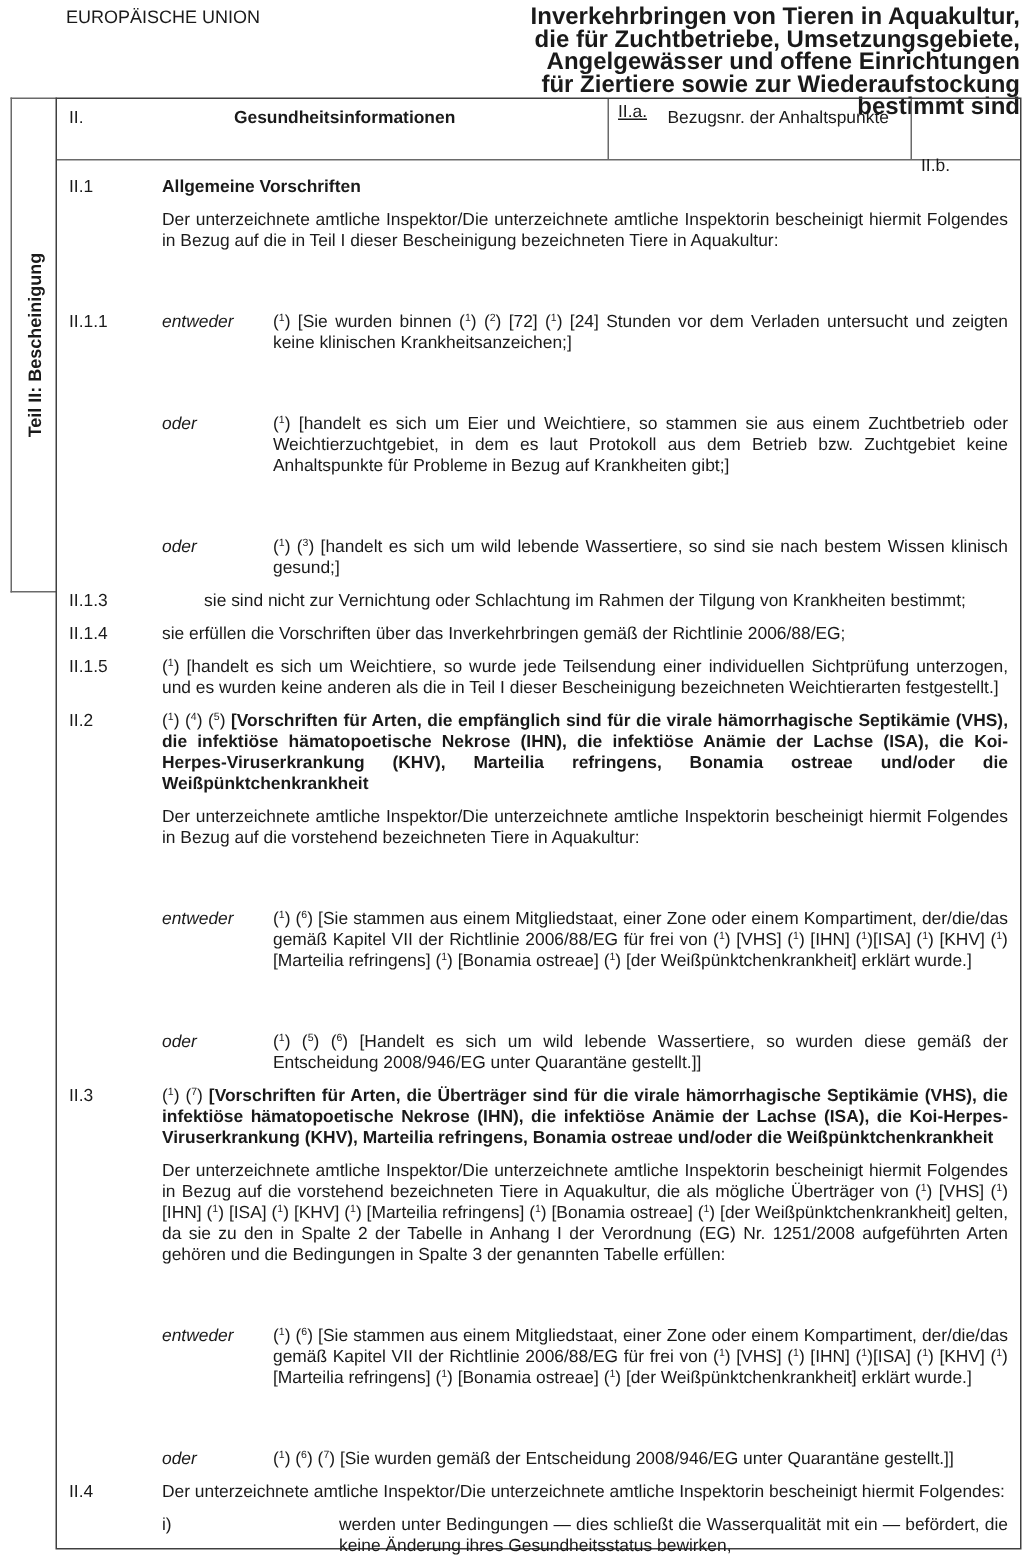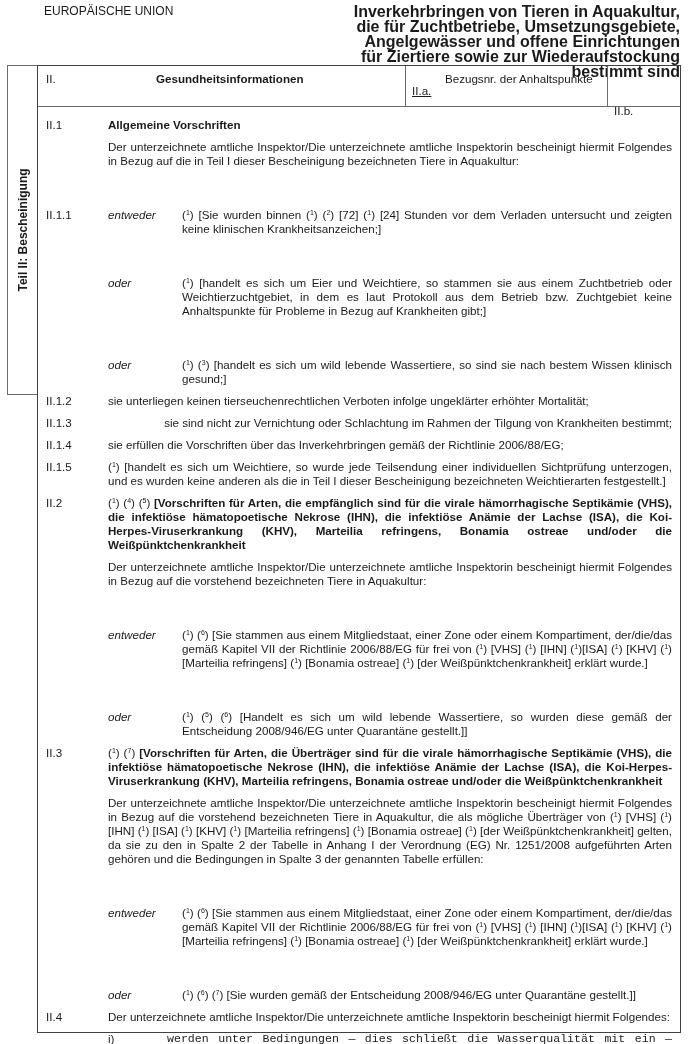--- a/index.html
+++ b/index.html
@@ -33,35 +33,35 @@
   .head-row {
     position: absolute; left: 0; top: 0; width: 642px; height: 40px;
     border-bottom: 1px solid #6a6a6a;
   }
   .hc { position: absolute; top: 0; height: 40px; box-sizing: border-box; }
   .hc1 { left: 0; width: 368px; border-right: 1px solid #6a6a6a; }
   .hc2 { left: 368px; width: 202px; border-right: 1px solid #6a6a6a; }
   .hc3 { left: 570px; width: 72px; }
   .hnum { position: absolute; left: 8px; top: 6px; }
   .htitle { position: absolute; left: 70px; top: 6px; font-weight: bold; margin-left: 48px; }
-  .hnum2 { position: absolute; left: 6px; top: 18px; text-decoration: underline; }
+  .hnum2 { position: absolute; left: 6px; top: 2px; text-decoration: underline; }
   .htitle2 { position: absolute; left: 39px; top: 6px; line-height: 14px; }
   .hnum3 { position: absolute; left: 6px; top: 6px; margin-top: 32px; }
 
   .content { position: absolute; left: 0; top: 52px; width: 642px; }
   .row { position: relative; margin-bottom: 8px; }
   .num { position: absolute; left: 8px; top: 0; }
   .body { margin-left: 70px; margin-right: 8px; text-align: justify; }
   .bold { font-weight: bold; }
   .sub { position: relative; margin-left: 70px; margin-right: 8px; margin-bottom: 8px; margin-top: 40px; }
   .sub .kw { position: absolute; left: 0; top: 0; font-style: italic; }
   .sub .txt { margin-left: 74px; text-align: justify; }
   .item { position: relative; margin-left: 70px; margin-right: 8px; margin-bottom: 8px; }
   .item .ix { position: absolute; left: 0; top: 0; }
-  .item .txt { margin-left: 59px; text-align: justify; font-family: Liberation Mono, monospace; }
+  .item .txt { margin-left: 118px; text-align: justify; }
 </style>
 </head>
 <body>
 
 <div class="hdr-left">EUROPÄISCHE UNION</div>
 <div class="hdr-right">Inverkehrbringen von Tieren in Aquakultur, die für Zuchtbetriebe, Umsetzungsgebiete, Angelgewässer und offene Einrichtungen für Ziertiere sowie zur Wiederaufstockung bestimmt sind</div>
 
 <div class="side">
   <div class="side-label">Teil II: Bescheinigung</div>
 </div>
@@ -101,26 +101,22 @@
     <div class="sub">
       <span class="kw">oder</span>
       <div class="txt">(<sup>1</sup>) <span>[handelt es sich um Eier und Weichtiere, so stammen sie aus einem Zuchtbetrieb oder Weichtierzuchtgebiet, in dem es laut Protokoll aus dem Betrieb bzw. Zuchtgebiet keine Anhaltspunkte für Probleme in Bezug auf Krankheiten gibt;]</span></div>
     </div>
     <div class="sub">
       <span class="kw">oder</span>
       <div class="txt">(<sup>1</sup>) (<sup>3</sup>) <span>[handelt es sich um wild lebende Wassertiere, so sind sie nach bestem Wissen klinisch gesund;]</span></div>
     </div>
 
     <div class="row">
-      <span class="num">II.1.2</span>
-      <div class="body" style="text-align:left">sie unterliegen keinen tierseuchenrechtlichen Verboten infolge ungeklärter erhöhter Mortalität;</div>
-    </div>
-    <div class="row">
       <span class="num">II.1.3</span>
-      <div class="body" style="text-align:right">sie sind nicht zur Vernichtung oder Schlachtung im Rahmen der Tilgung von Krankheiten bestimmt;</div>
+      <div class="body" style="text-align:center">sie sind nicht zur Vernichtung oder Schlachtung im Rahmen der Tilgung von Krankheiten bestimmt;</div>
     </div>
     <div class="row">
       <span class="num">II.1.4</span>
       <div class="body" style="text-align:left">sie erfüllen die Vorschriften über das Inverkehrbringen gemäß der Richtlinie 2006/88/EG;</div>
     </div>
     <div class="row">
       <span class="num">II.1.5</span>
       <div class="body">(<sup>1</sup>) <span>[handelt es sich um Weichtiere, so wurde jede Teilsendung einer individuellen Sichtprüfung unterzogen, und es wurden keine anderen als die in Teil I dieser Bescheinigung bezeichneten Weichtierarten festgestellt.]</span></div>
     </div>
 

